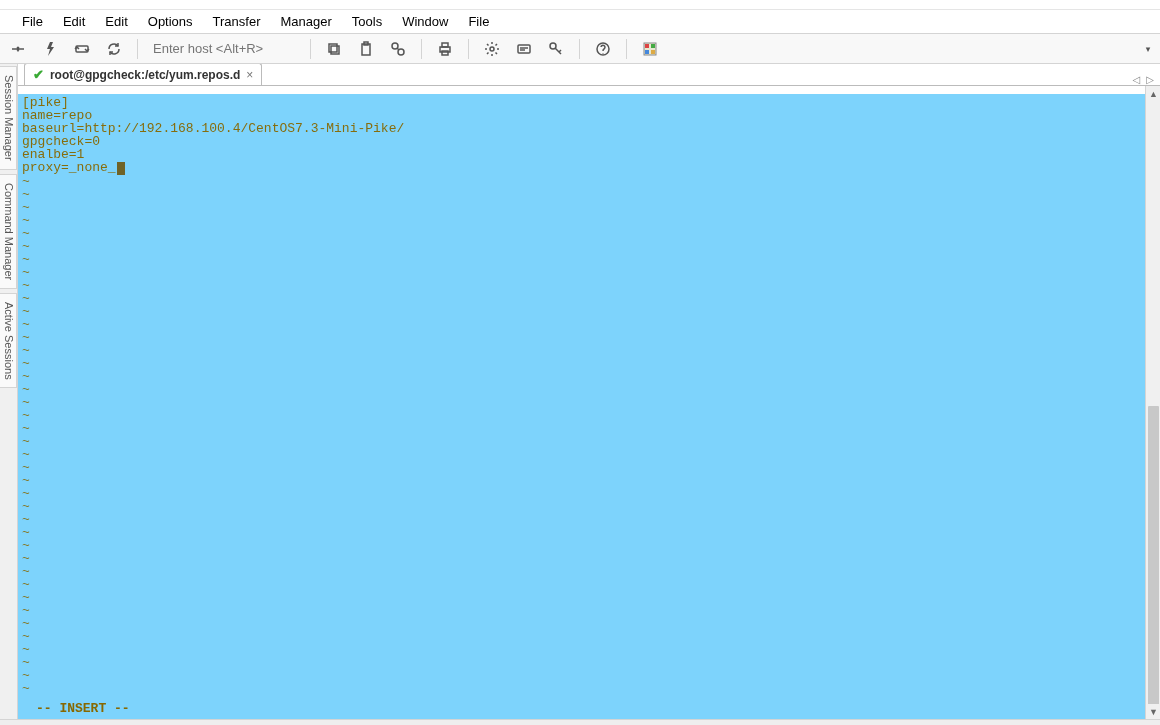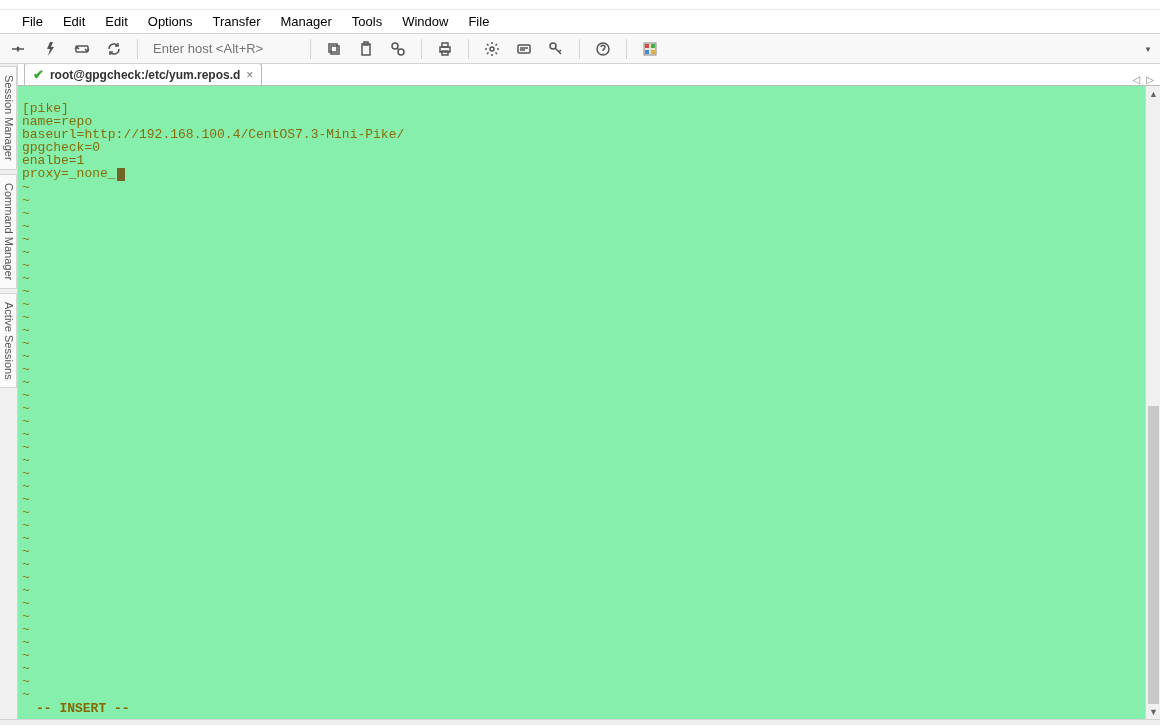--- a/index.html
+++ b/index.html
@@ -133,28 +133,29 @@
   color: #888;
   font-size: 10px;
 }
 .terminal-wrap {
   flex: 1;
   display: flex;
   overflow: hidden;
 }
 .terminal {
   flex: 1;
-  background: #86efac;
+  background: #7dd3fc;
   font-family: "Courier New", monospace;
   font-size: 13px;
   line-height: 1.0;
-  padding: 16px 4px;
+  padding: 2px 4px;
   position: relative;
   overflow: hidden;
   white-space: pre;
+  margin-top: 8px;
 }
 .term-line { color: #876800; opacity: 0.95; }
 .tilde { color: #876800; opacity: 0.85; }
 .cursor-block {
   display: inline-block;
   width: 8px;
   height: 13px;
   background: #6f5e1c;
   vertical-align: text-bottom;
   margin-left: 1px;

